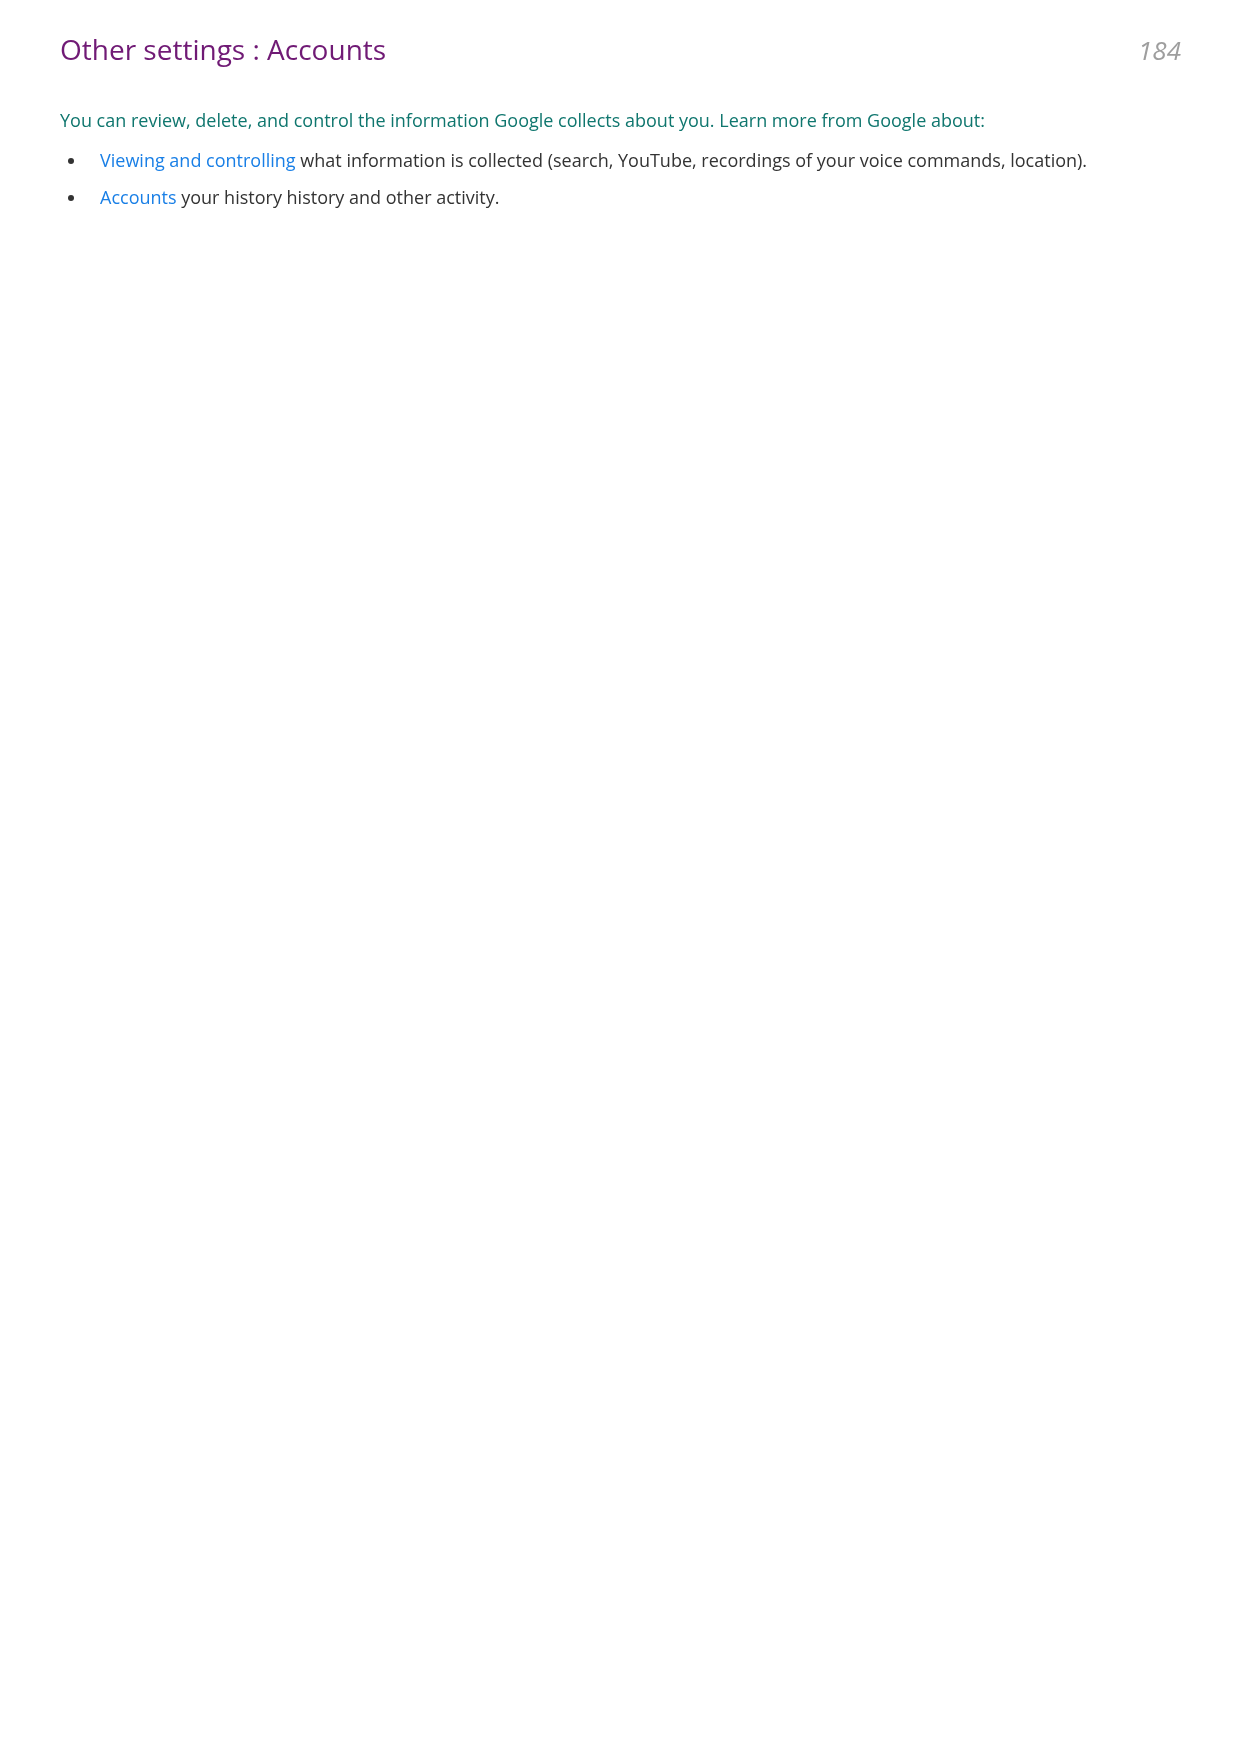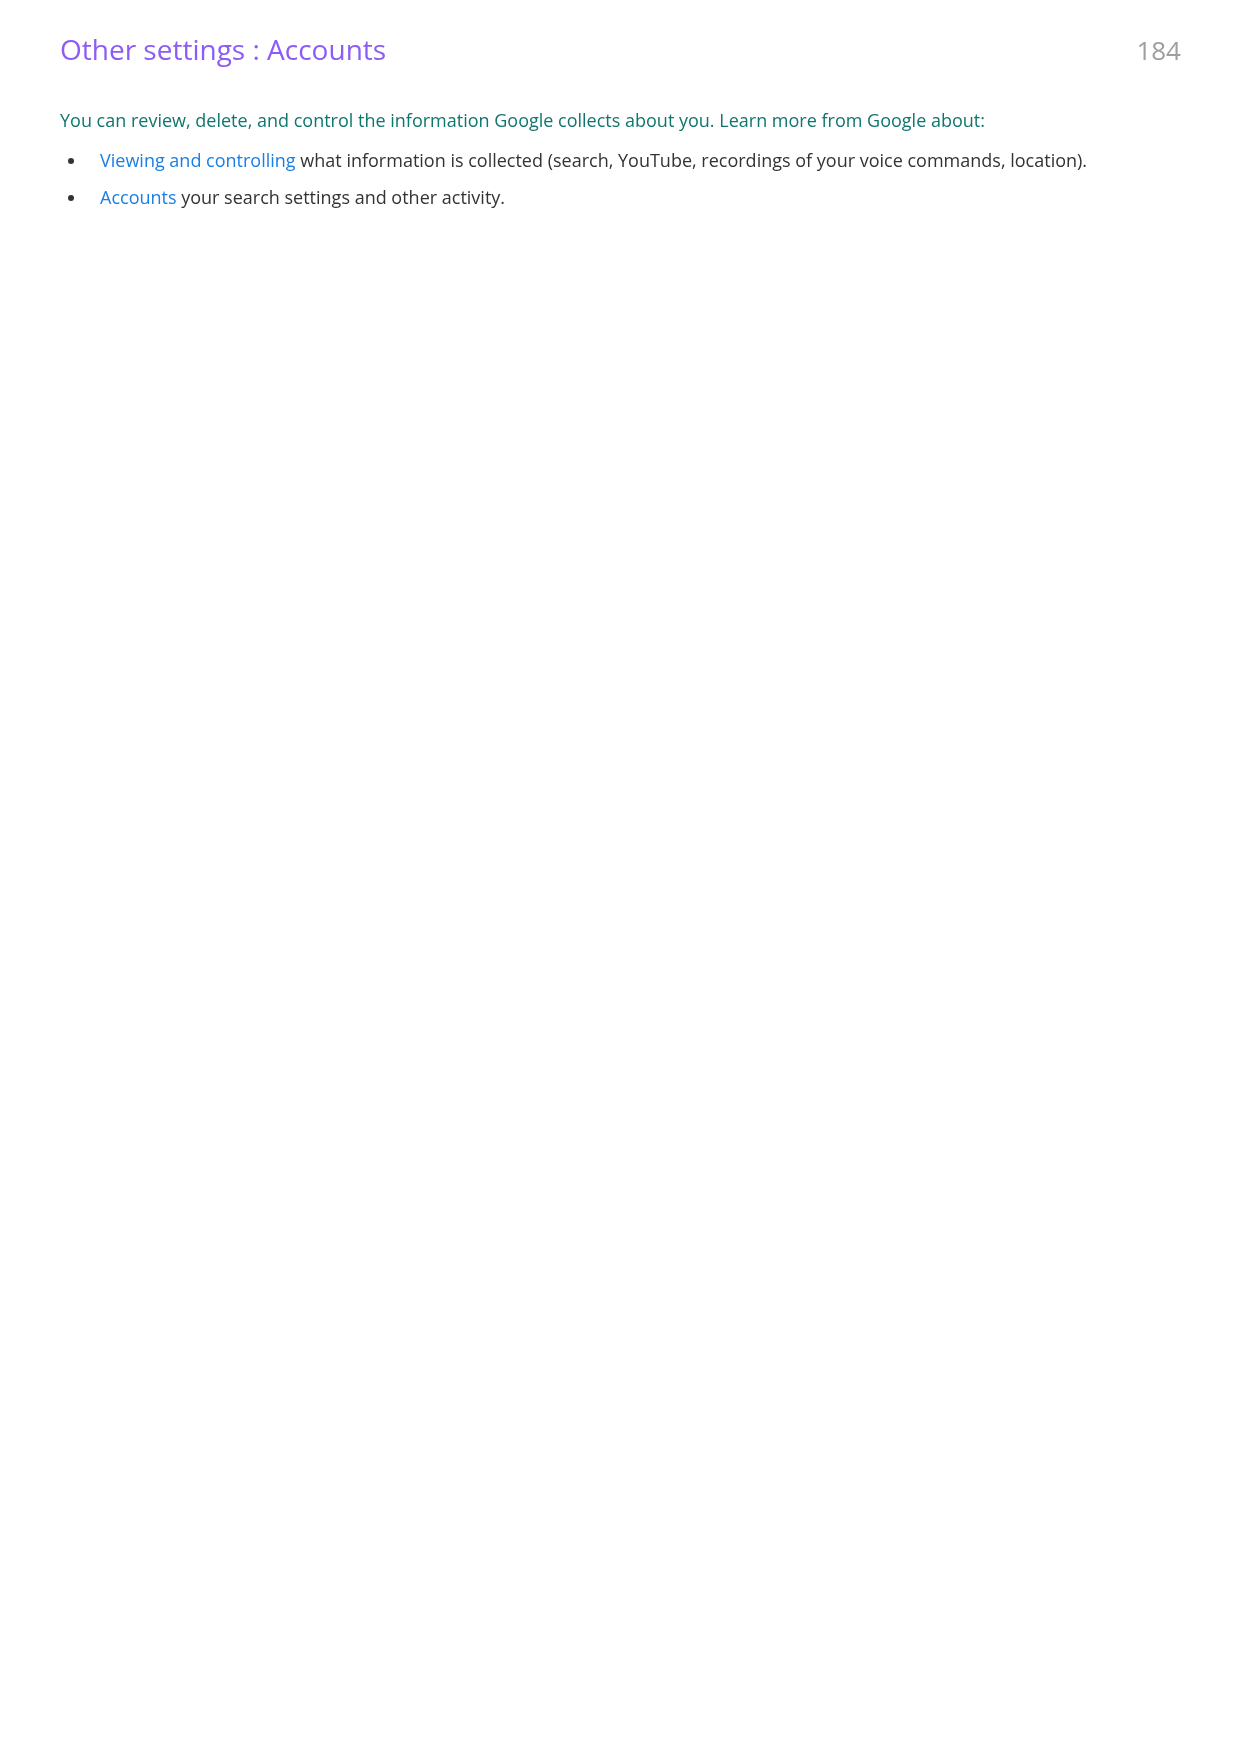--- a/index.html
+++ b/index.html
@@ -17,26 +17,27 @@
     }
     .header {
       display: flex;
       justify-content: space-between;
       align-items: baseline;
       margin-bottom: 40px;
     }
     .header-title {
       font-size: 28px;
       font-weight: 400;
-      color: #8b5cf6;
+      color: #701a75;
     }
     .page-number {
       font-size: 26px;
       font-weight: 400;
       color: #9e9e9e;
+      font-style: italic;
     }
     .intro {
       font-size: 18px;
       color: #0f766e;
       line-height: 1.35;
       margin-bottom: 16px;
     }
     ul.bullets {
       list-style: none;
       padding-left: 0;
@@ -81,16 +82,16 @@
 <ul class="bullets">
   <li>
     <span class="bullet"></span>
     <span class="item-text">
       <span class="link">Viewing and controlling</span><span> what information is collected (search, YouTube, recordings of your voice commands, location).</span>
     </span>
   </li>
   <li>
     <span class="bullet"></span>
     <span class="item-text">
-      <span class="link">Accounts</span><span> your search settings and other activity.</span>
+      <span class="link">Accounts</span><span> your history history and other activity.</span>
     </span>
   </li>
 </ul>
 
 </body></html>

